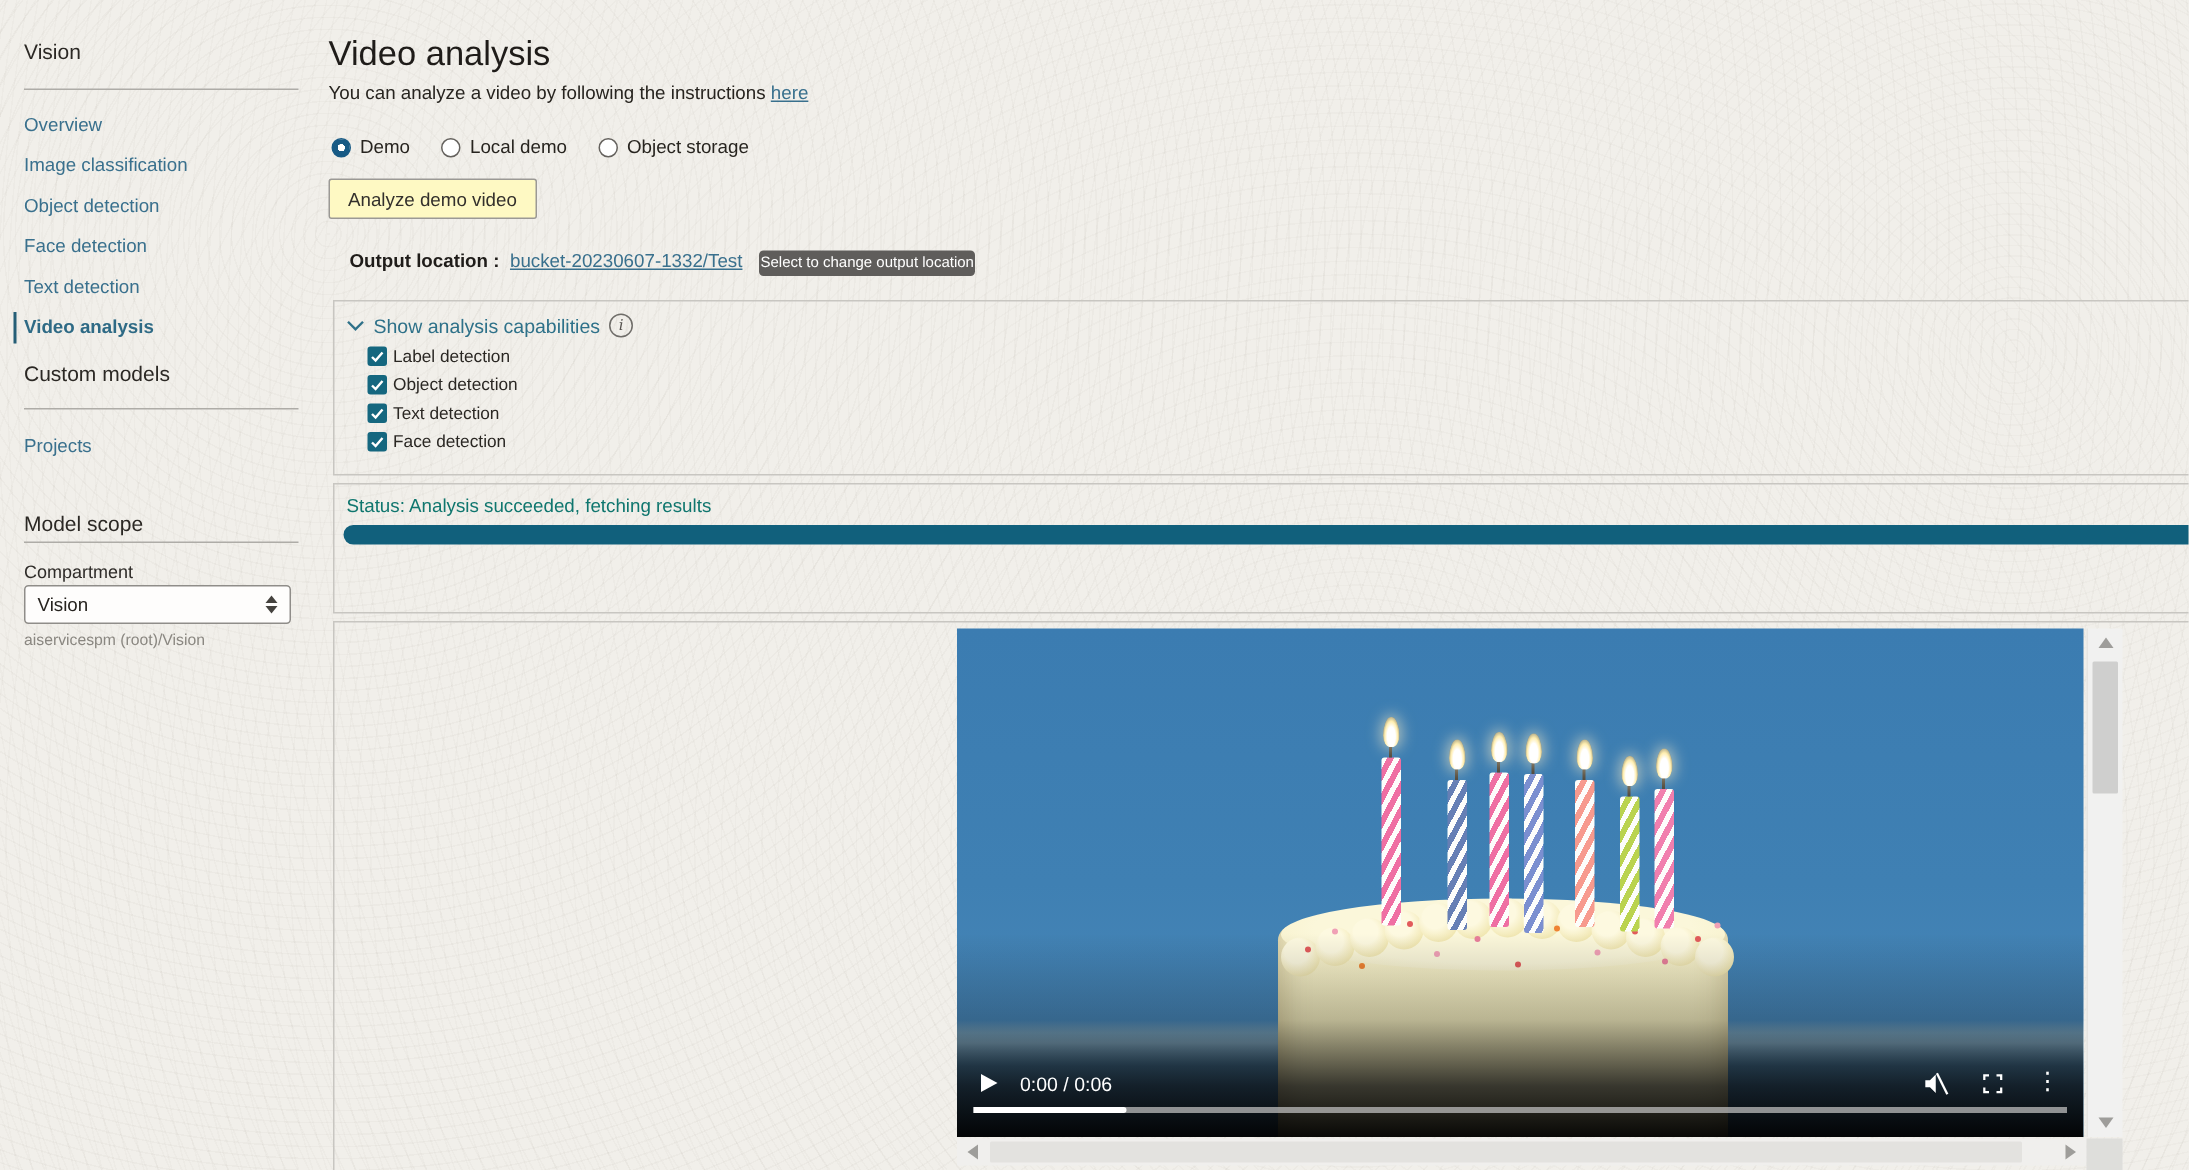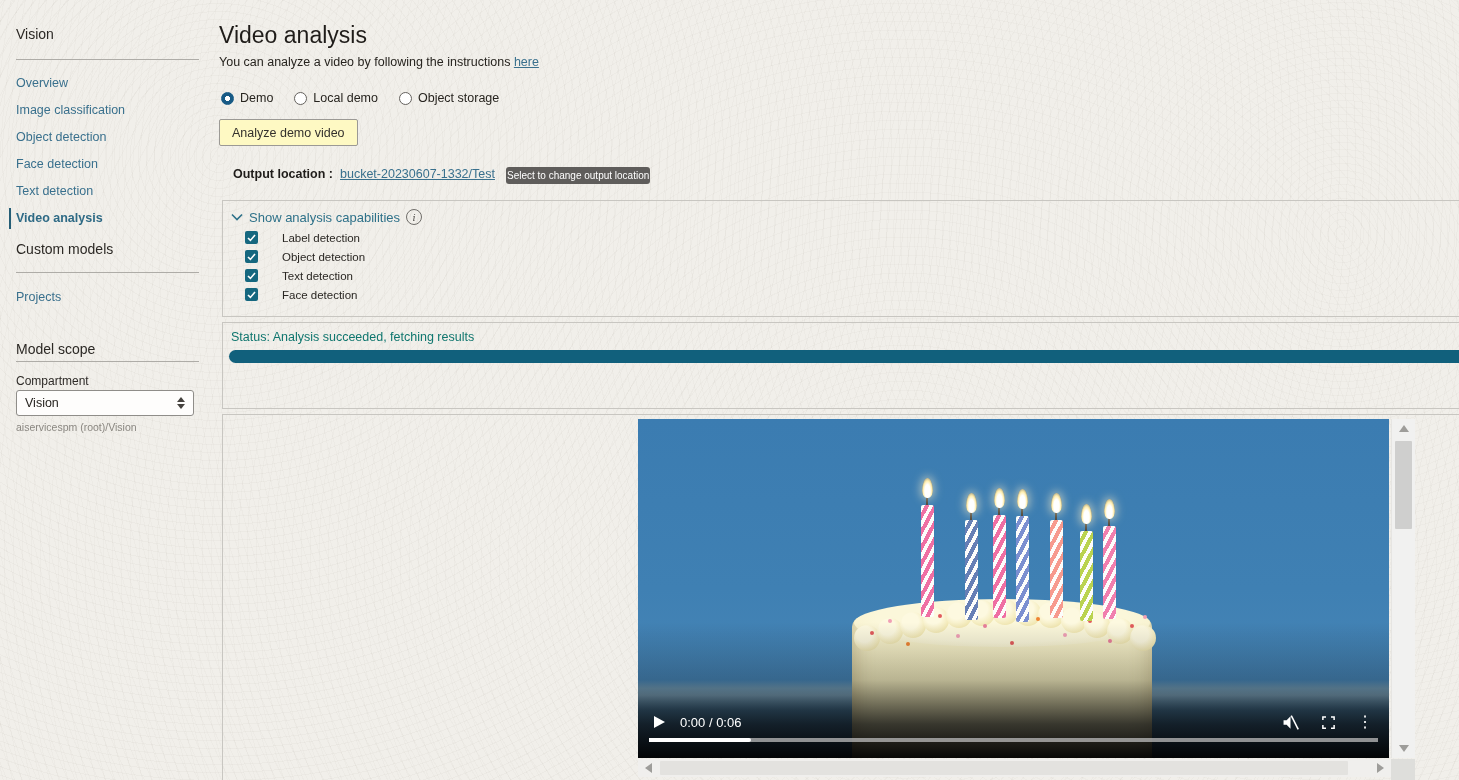--- a/index.html
+++ b/index.html
@@ -55,21 +55,21 @@
 
   
   .panel{position:absolute;left:222px;right:-2px;border:1px solid #c8c6c1;box-sizing:border-box;}
   .panel.caps{top:200px;height:117px;}
   .panel.job{top:322px;height:87px;}
   .panel.viewer{top:414px;height:370px;}
 
   .caps-head{display:flex;align-items:center;gap:6px;margin:8px 0 0 8px;font-size:13px;color:var(--accent-teal,#2e7189);cursor:pointer;}
   .info-i{width:14px;height:14px;border:1px solid #6f6d69;border-radius:50%;color:#55524e;
     font-family:"DejaVu Serif",serif;font-style:italic;font-size:10px;display:flex;align-items:center;justify-content:center;cursor:pointer;}
-  .cap-row{display:flex;align-items:center;gap:24px;margin:6px 0 0 22px;font-size:11.5px;color:#2a2723;height:13px;}
+  .cap-row{display:flex;align-items:center;gap:4px;margin:6px 0 0 22px;font-size:11.5px;color:#2a2723;height:13px;}
   .cap-row:first-of-type{margin-top:12px;}
   .cbox{width:13px;height:13px;border-radius:2px;background:var(--checkbox,#15677f);display:flex;align-items:center;justify-content:center;cursor:pointer;flex:none;}
 
   .job-state{display:flex;align-items:center;gap:7px;margin:11px 0 0 8px;font-size:12.5px;color:#26231f;}
   .gdot{width:10px;height:11px;border-radius:50%;background:var(--status-green,#55862f);}
   .job-status{margin:7px 0 0 8px;font-size:12.5px;color:#0f766e;}
   .jprogress{margin:6px 0 0 6px;height:13px;border-radius:7px 0 0 7px;background:var(--progress,#11607c);width:calc(100% - 6px);}
   .ocid-row{display:flex;align-items:center;gap:13px;margin:6px 0 0 8px;font-size:12.5px;color:#26231f;}
   .ocid-row b{font-weight:bold;}
   .ocid-row .lnk{color:#3d3a36;cursor:pointer;}

